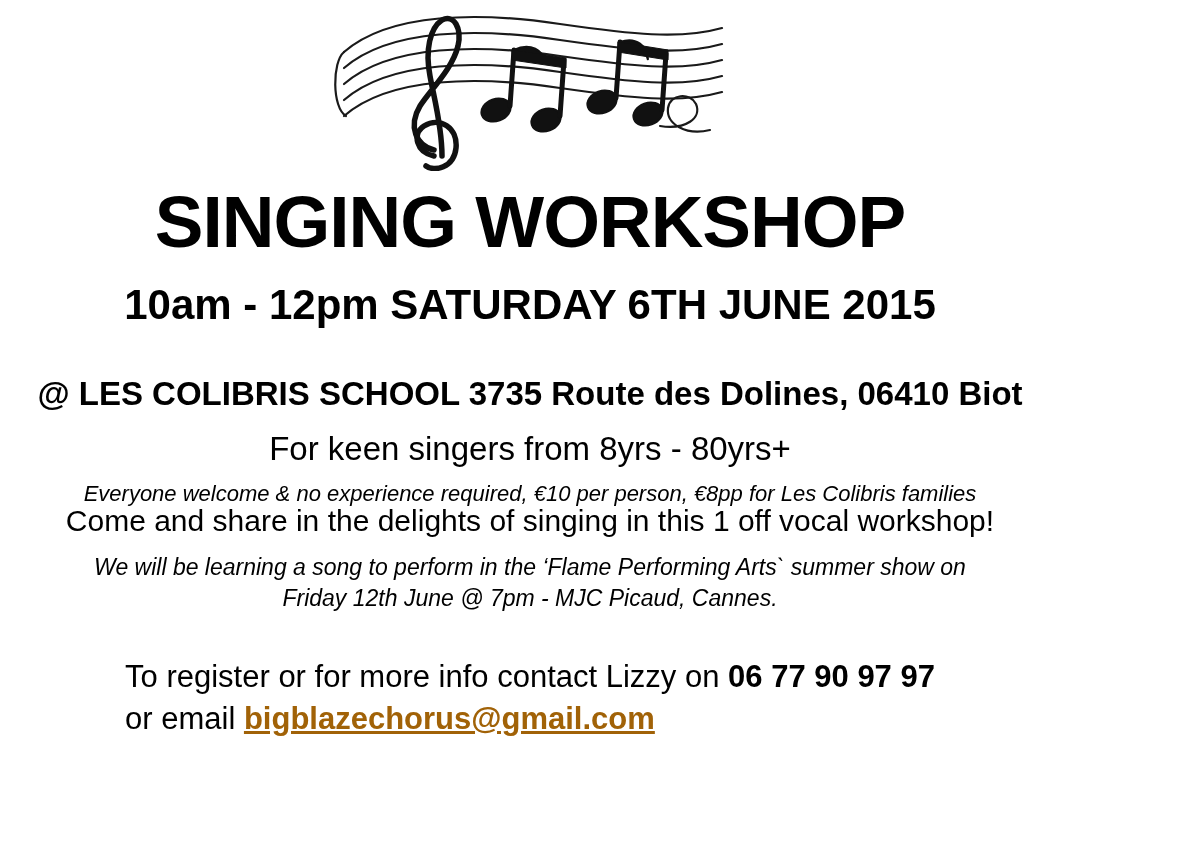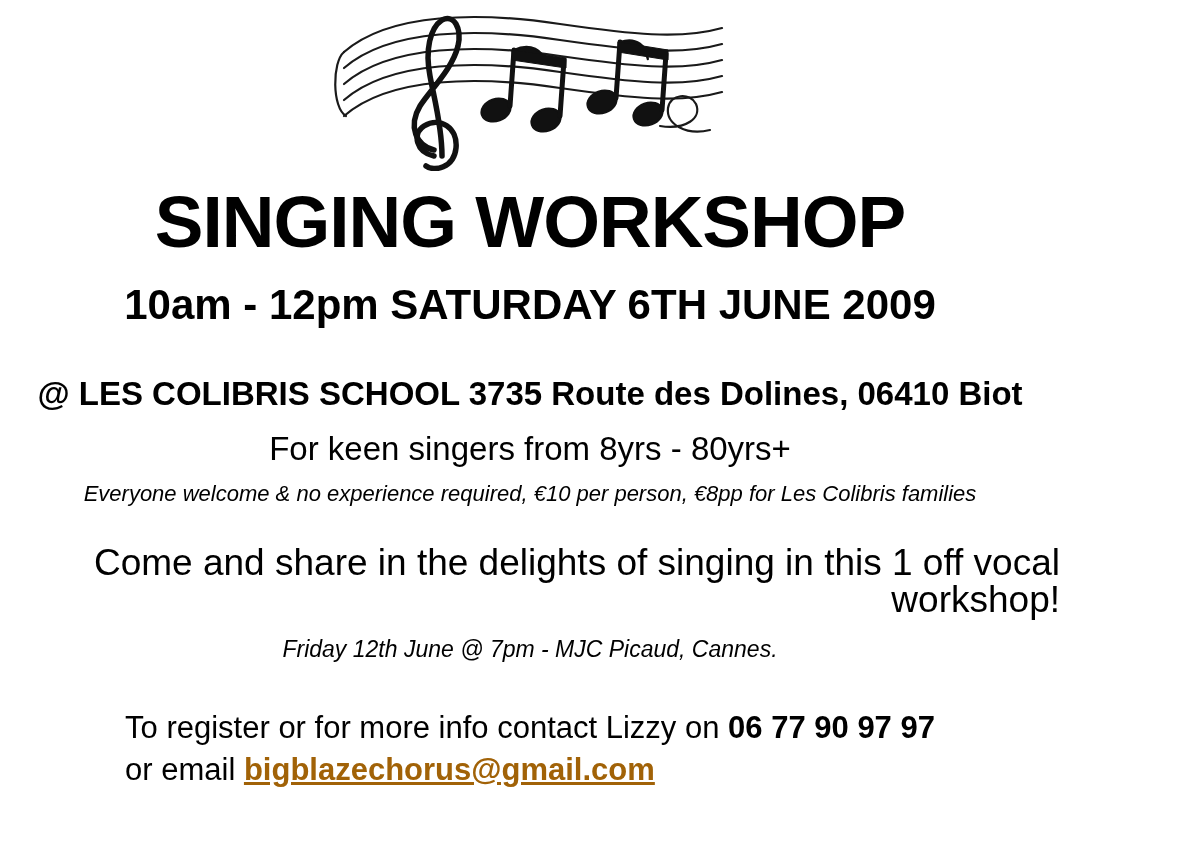--- a/index.html
+++ b/index.html
@@ -63,23 +63,22 @@
     text-align: right;
   }
   .note-italic {
     font-size: 22px;
     font-style: italic;
     line-height: 1.15;
     margin-top: 16px;
     text-align: right;
   }
   .pitch {
-    font-size: 37px;
+    font-size: 30px;
     line-height: 1;
-    margin-top: 38px;
     text-align: right;
   }
   .details-italic {
     font-size: 23px;
     font-style: italic;
     line-height: 1.35;
     margin-top: 16px;
     text-align: center;
     width: 1020px;
   }
@@ -143,31 +142,32 @@
       <path d="M290 36 C 306 30, 318 40, 318 54 C 316 42, 304 38, 290 46 Z" stroke-width="2"></path>
 
       <ellipse cx="318" cy="108" rx="15" ry="11" transform="rotate(-20 318 108)" stroke-width="2"></ellipse>
       <path d="M332 104 L336 48" stroke-width="5" fill="none" stroke-linecap="round"></path>
       <path d="M288 36 L338 44 L338 54 L288 46 Z" stroke-width="1"></path>
     </g>
   </svg>
 
   <div class="title">SINGING WORKSHOP</div>
 
-  <div class="subtitle">10am - 12pm SATURDAY 6TH JUNE 2009</div>
+  <div class="subtitle">10am - 12pm SATURDAY 6TH JUNE 2015</div>
 
   <div class="venue">@ LES COLIBRIS SCHOOL 3735 Route des Dolines, 06410 Biot</div>
 
   <div class="audience">For keen singers from 8yrs - 80yrs+</div>
 
   <div class="note-italic">Everyone welcome &amp; no experience required, €10 per person, €8pp for Les Colibris families</div>
 
   <div class="pitch">Come and share in the delights of singing in this 1 off vocal workshop!</div>
 
   <div class="details-italic">
+    <span class="line2">We will be learning a song to perform in the ‘Flame Performing Arts` summer show on</span>
     <span class="line2">Friday 12th June @ 7pm - MJC Picaud, Cannes.</span>
   </div>
 
   <div class="contact">
     <span>To register or for more info contact Lizzy on </span><b>06 77 90 97 97</b>
     <span class="line2">
       <span>or email </span><a class="email" href="#" style="color:#a16207;">bigblazechorus@gmail.com</a>
     </span>
   </div>
 

